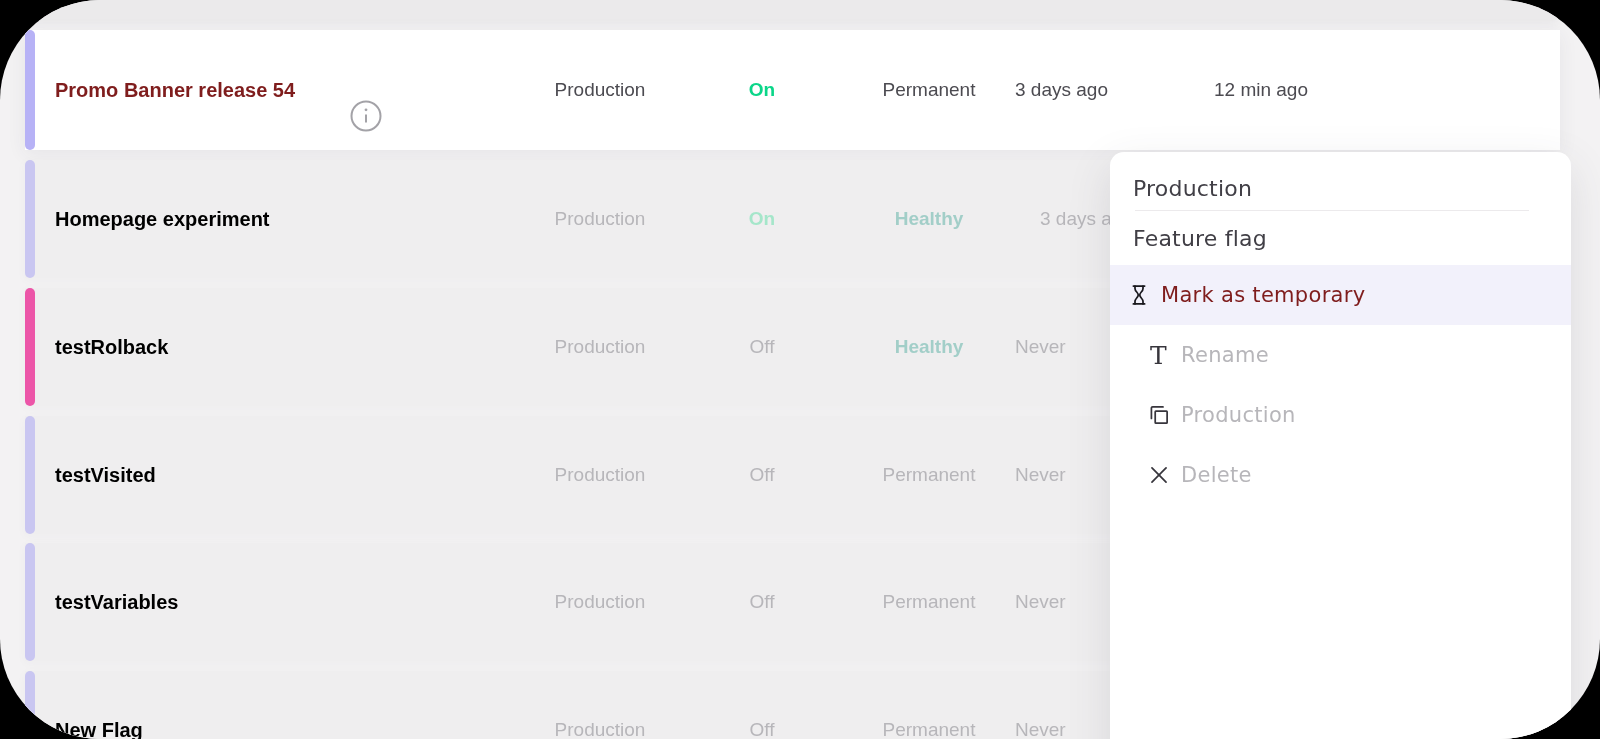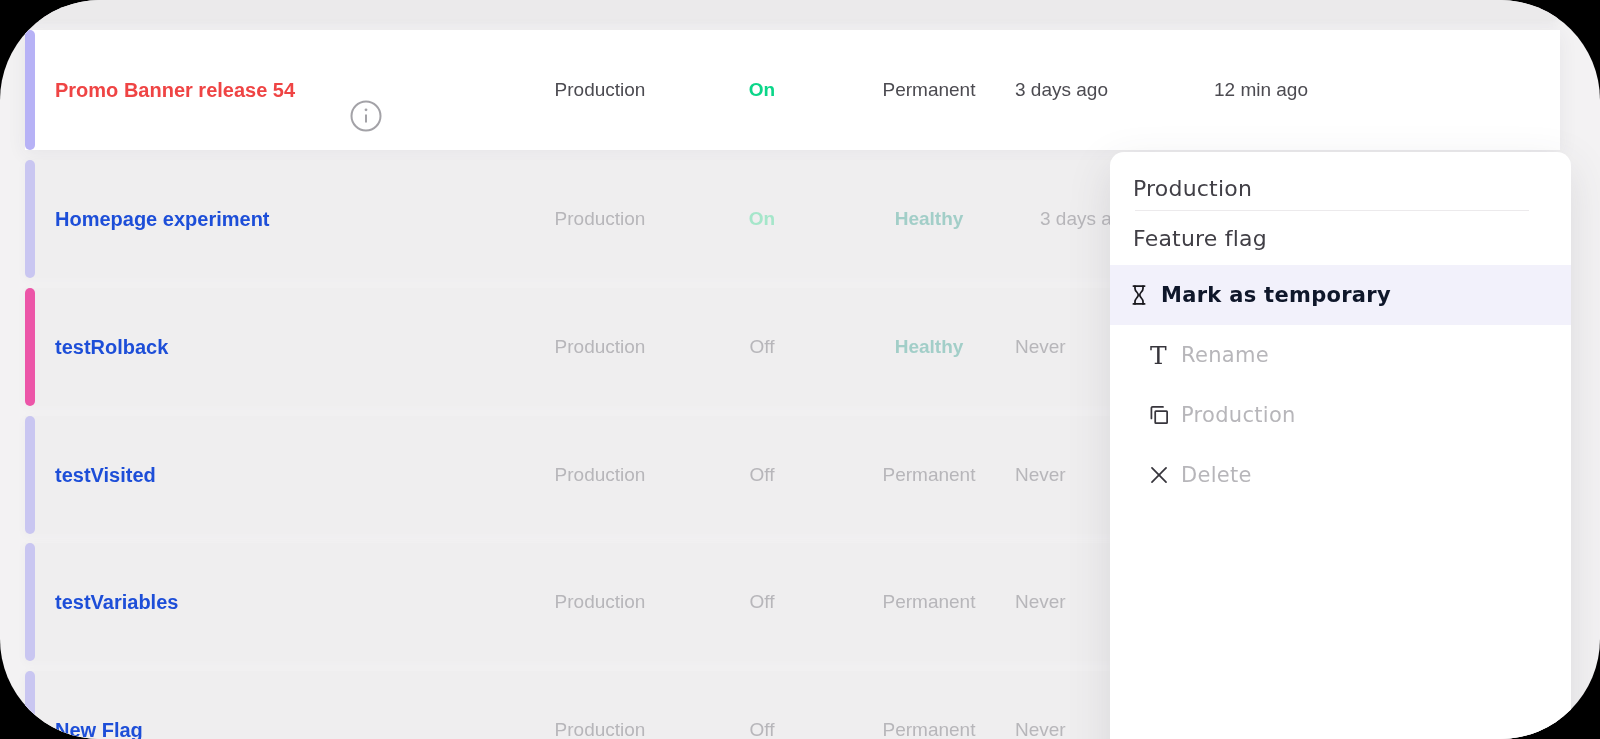--- a/index.html
+++ b/index.html
@@ -24,31 +24,31 @@
     box-shadow:0 4px 18px rgba(60,60,80,.07);}
   .row.r1 .bar{background:var(--bar-lavender,#b7b2f6);}
   .row.r2{top:160px;}
   .row.r3{top:288px;}
   .row.r3 .bar{background:var(--bar-pink,#ec55a8);}
   .row.r4{top:416px;}
   .row.r5{top:543px;}
   .row.r6{top:671px;}
   .cell{position:absolute;top:0;height:100%;display:flex;align-items:center;
     font-size:19px;color:var(--text-dim,#b7b6ba);white-space:nowrap;}
-  .cell.name{left:30px;font-size:20px;font-weight:700;color:#1d4ed8;}
+  .cell.name{left:30px;font-size:20px;font-weight:700;color:#000000;}
   .cell.env{left:490px;width:170px;justify-content:center;}
   .cell.status{left:682px;width:110px;justify-content:center;}
   .cell.status.on{font-weight:700;color:var(--on-green-dim,#a5e6ca);}
   .cell.lifecycle{left:844px;width:120px;justify-content:center;}
   .cell.lifecycle.healthy{font-weight:700;color:var(--healthy-teal,#a2cec8);}
   .cell.created{left:990px;width:150px;}
   .cell.modified{left:1176px;width:120px;justify-content:center;}
   
   .row.r1 .cell{color:#4c4b51;}
-  .row.r1 .cell.name{color:#ef4444;}
+  .row.r1 .cell.name{color:#7f1d1d;}
   .row.r1 .cell.status.on{color:var(--on-green,#0bd689);}
   .info{position:absolute;left:325px;top:70px;width:32px;height:32px;cursor:pointer;}
   .info svg{display:block;}
   
   .edit-card{position:absolute;left:1318px;top:25px;width:272px;height:120px;
     background:#fff;border-radius:14px;box-shadow:0 8px 26px rgba(60,60,80,.10);z-index:5;}
   .edit-btn{position:absolute;left:39px;top:33px;width:163px;height:54px;border:none;
     border-radius:27px;background:var(--accent-green,#12db92);color:#fff;
     font-family:"DejaVu Sans",sans-serif;font-weight:700;font-size:20px;
     letter-spacing:.5px;cursor:pointer;}
@@ -65,21 +65,21 @@
     font-size:22px;color:#413f46;letter-spacing:.2px;}
   .menu-header.second{height:54px;}
   .menu-divider{border-top:1px solid #eceaec;margin:0 42px 0 25px;}
   .mi{height:60px;display:flex;align-items:center;padding-left:35px;
     font-size:21px;color:var(--text-dim,#b7b6ba);letter-spacing:.3px;cursor:pointer;}
   .mi.turnoff{margin-top:6px;}
   .mi.first-of-block{margin-top:7px;}
   .mi .ico{width:27px;height:27px;margin-right:9px;flex:none;
     display:flex;align-items:center;justify-content:center;}
   .mi .ico svg{display:block;}
-  .mi.highlight{background:var(--menu-highlight,#f2f1fb);color:#0f172a;font-weight:700;padding-left:15px;}
+  .mi.highlight{background:var(--menu-highlight,#f2f1fb);color:#7f1d1d;font-weight:400;padding-left:15px;}
   .serifT{font-family:"DejaVu Serif",serif;font-size:25px;line-height:1;color:#37353c;}
 </style>
 </head>
 <body>
 
 <div class="screen">
 
   <div class="top-sliver">
     <div class="nub"></div>
   </div>

